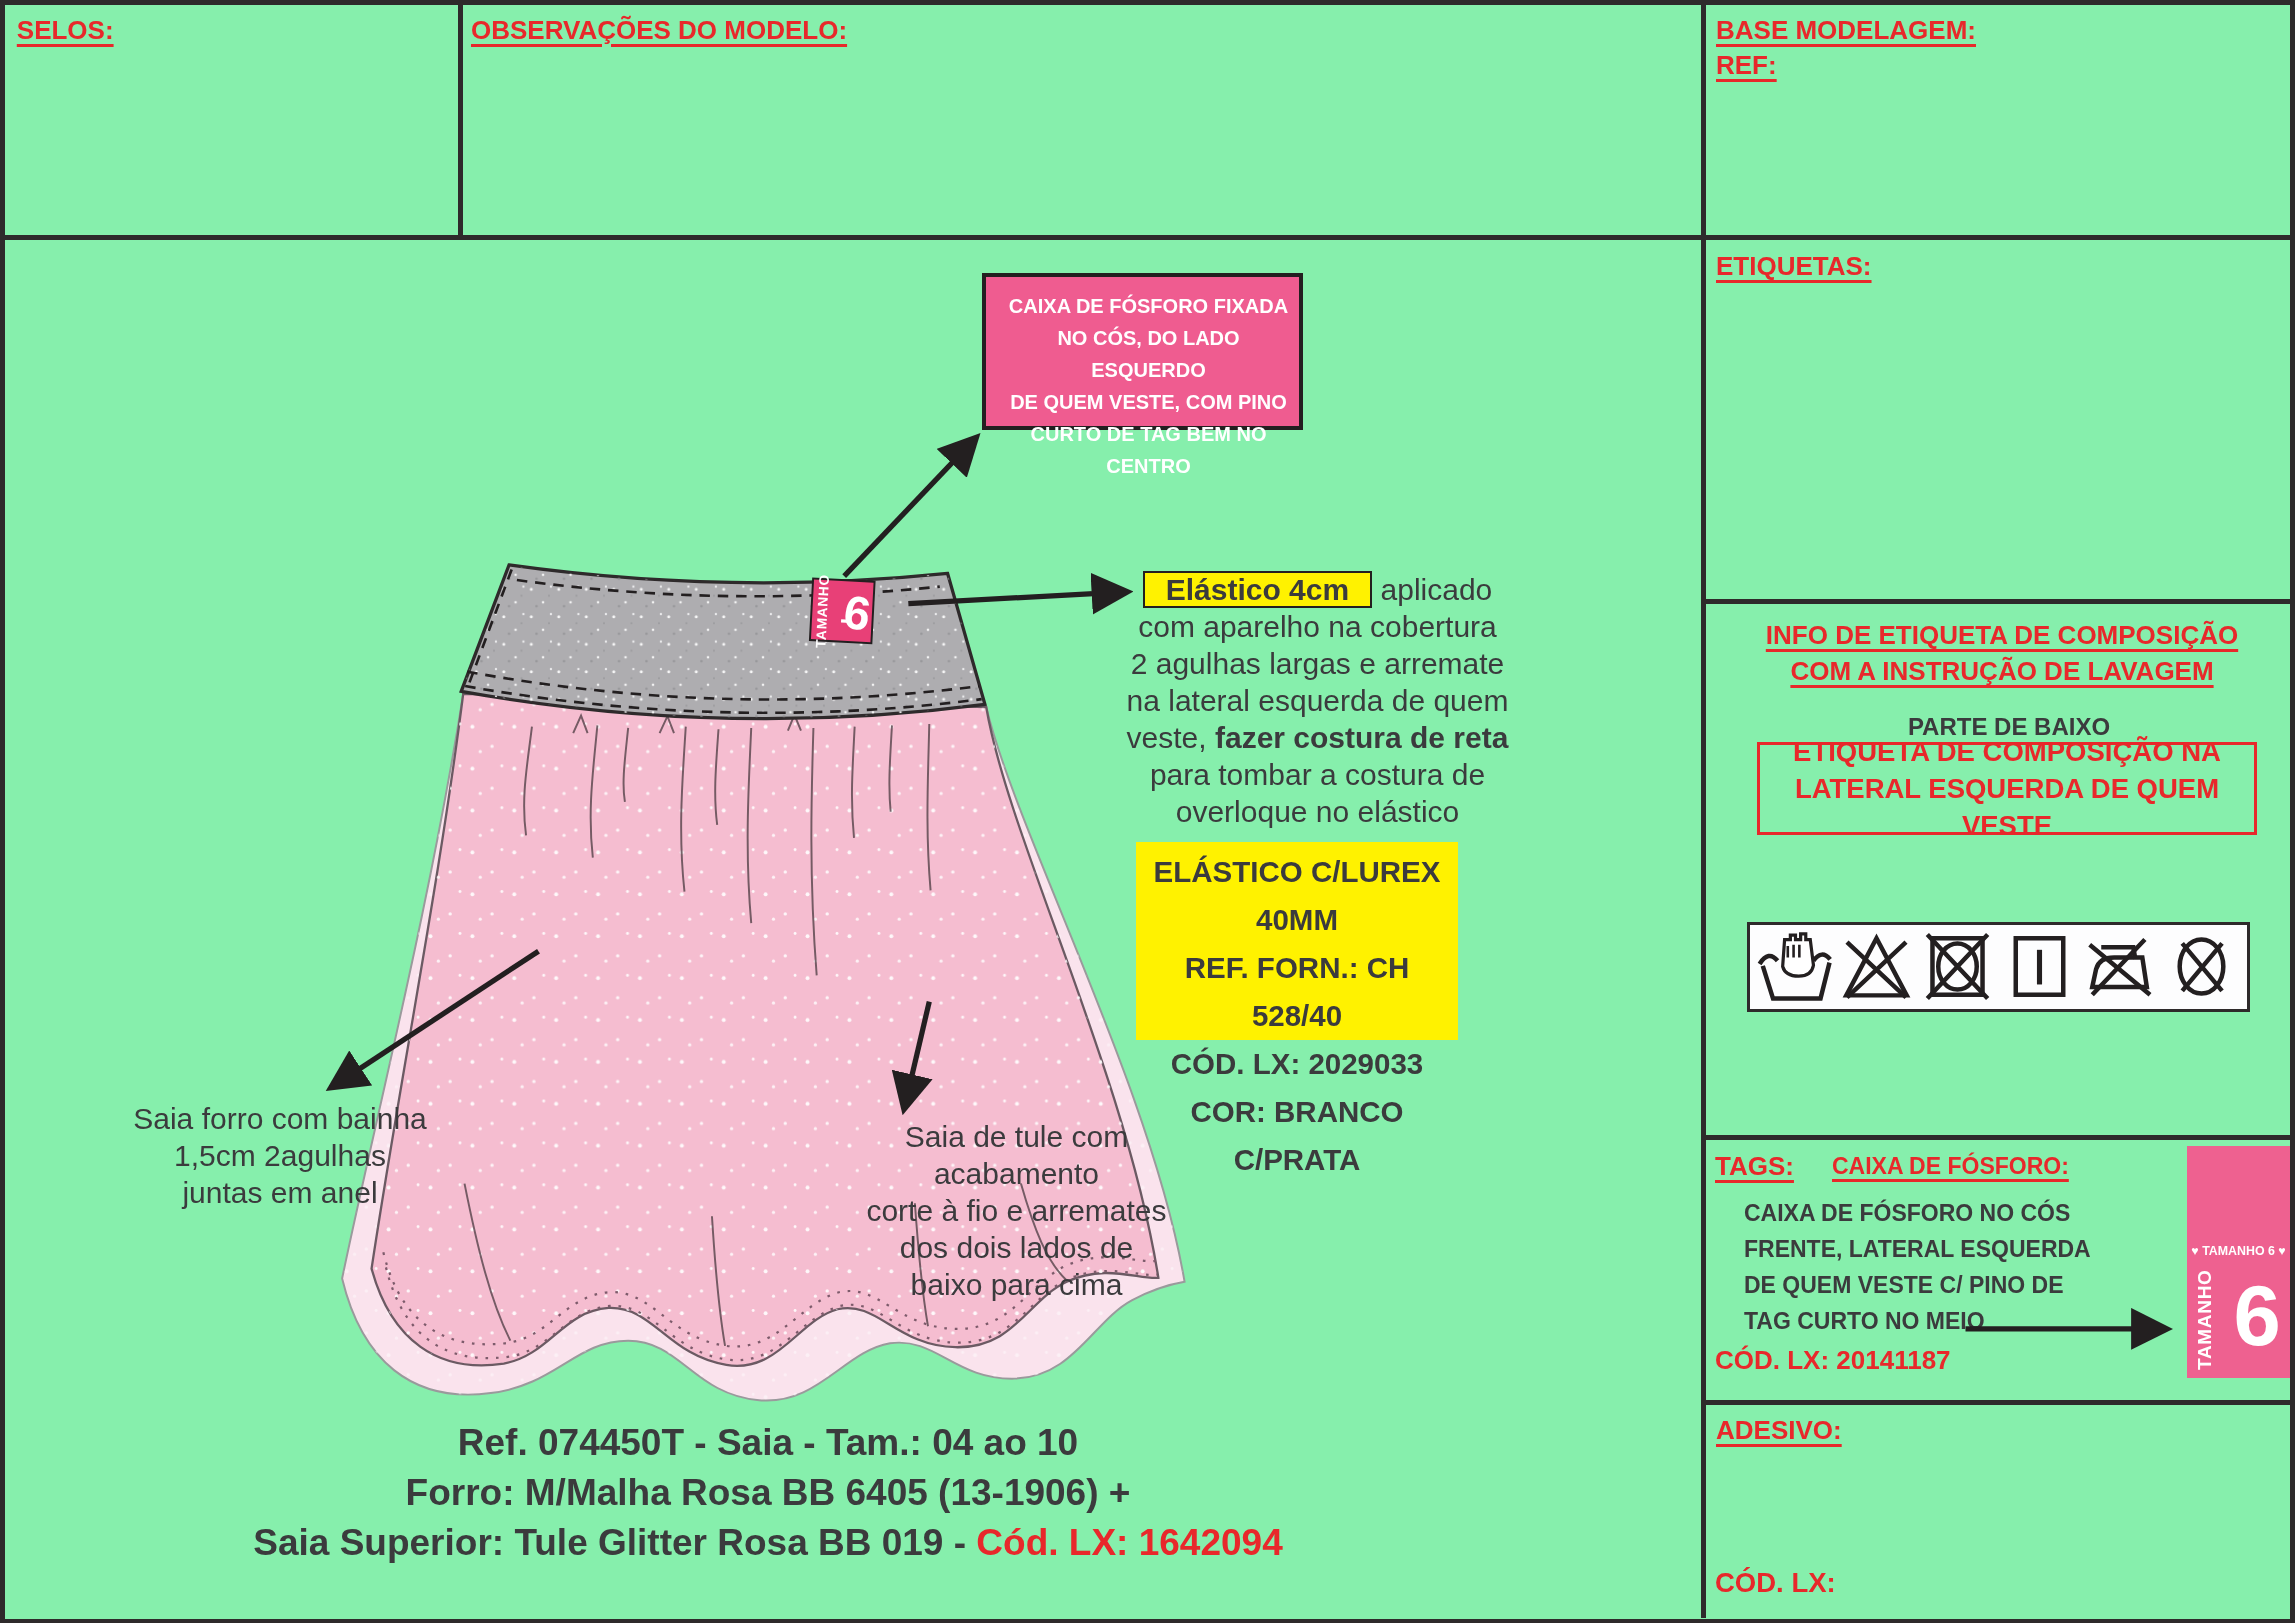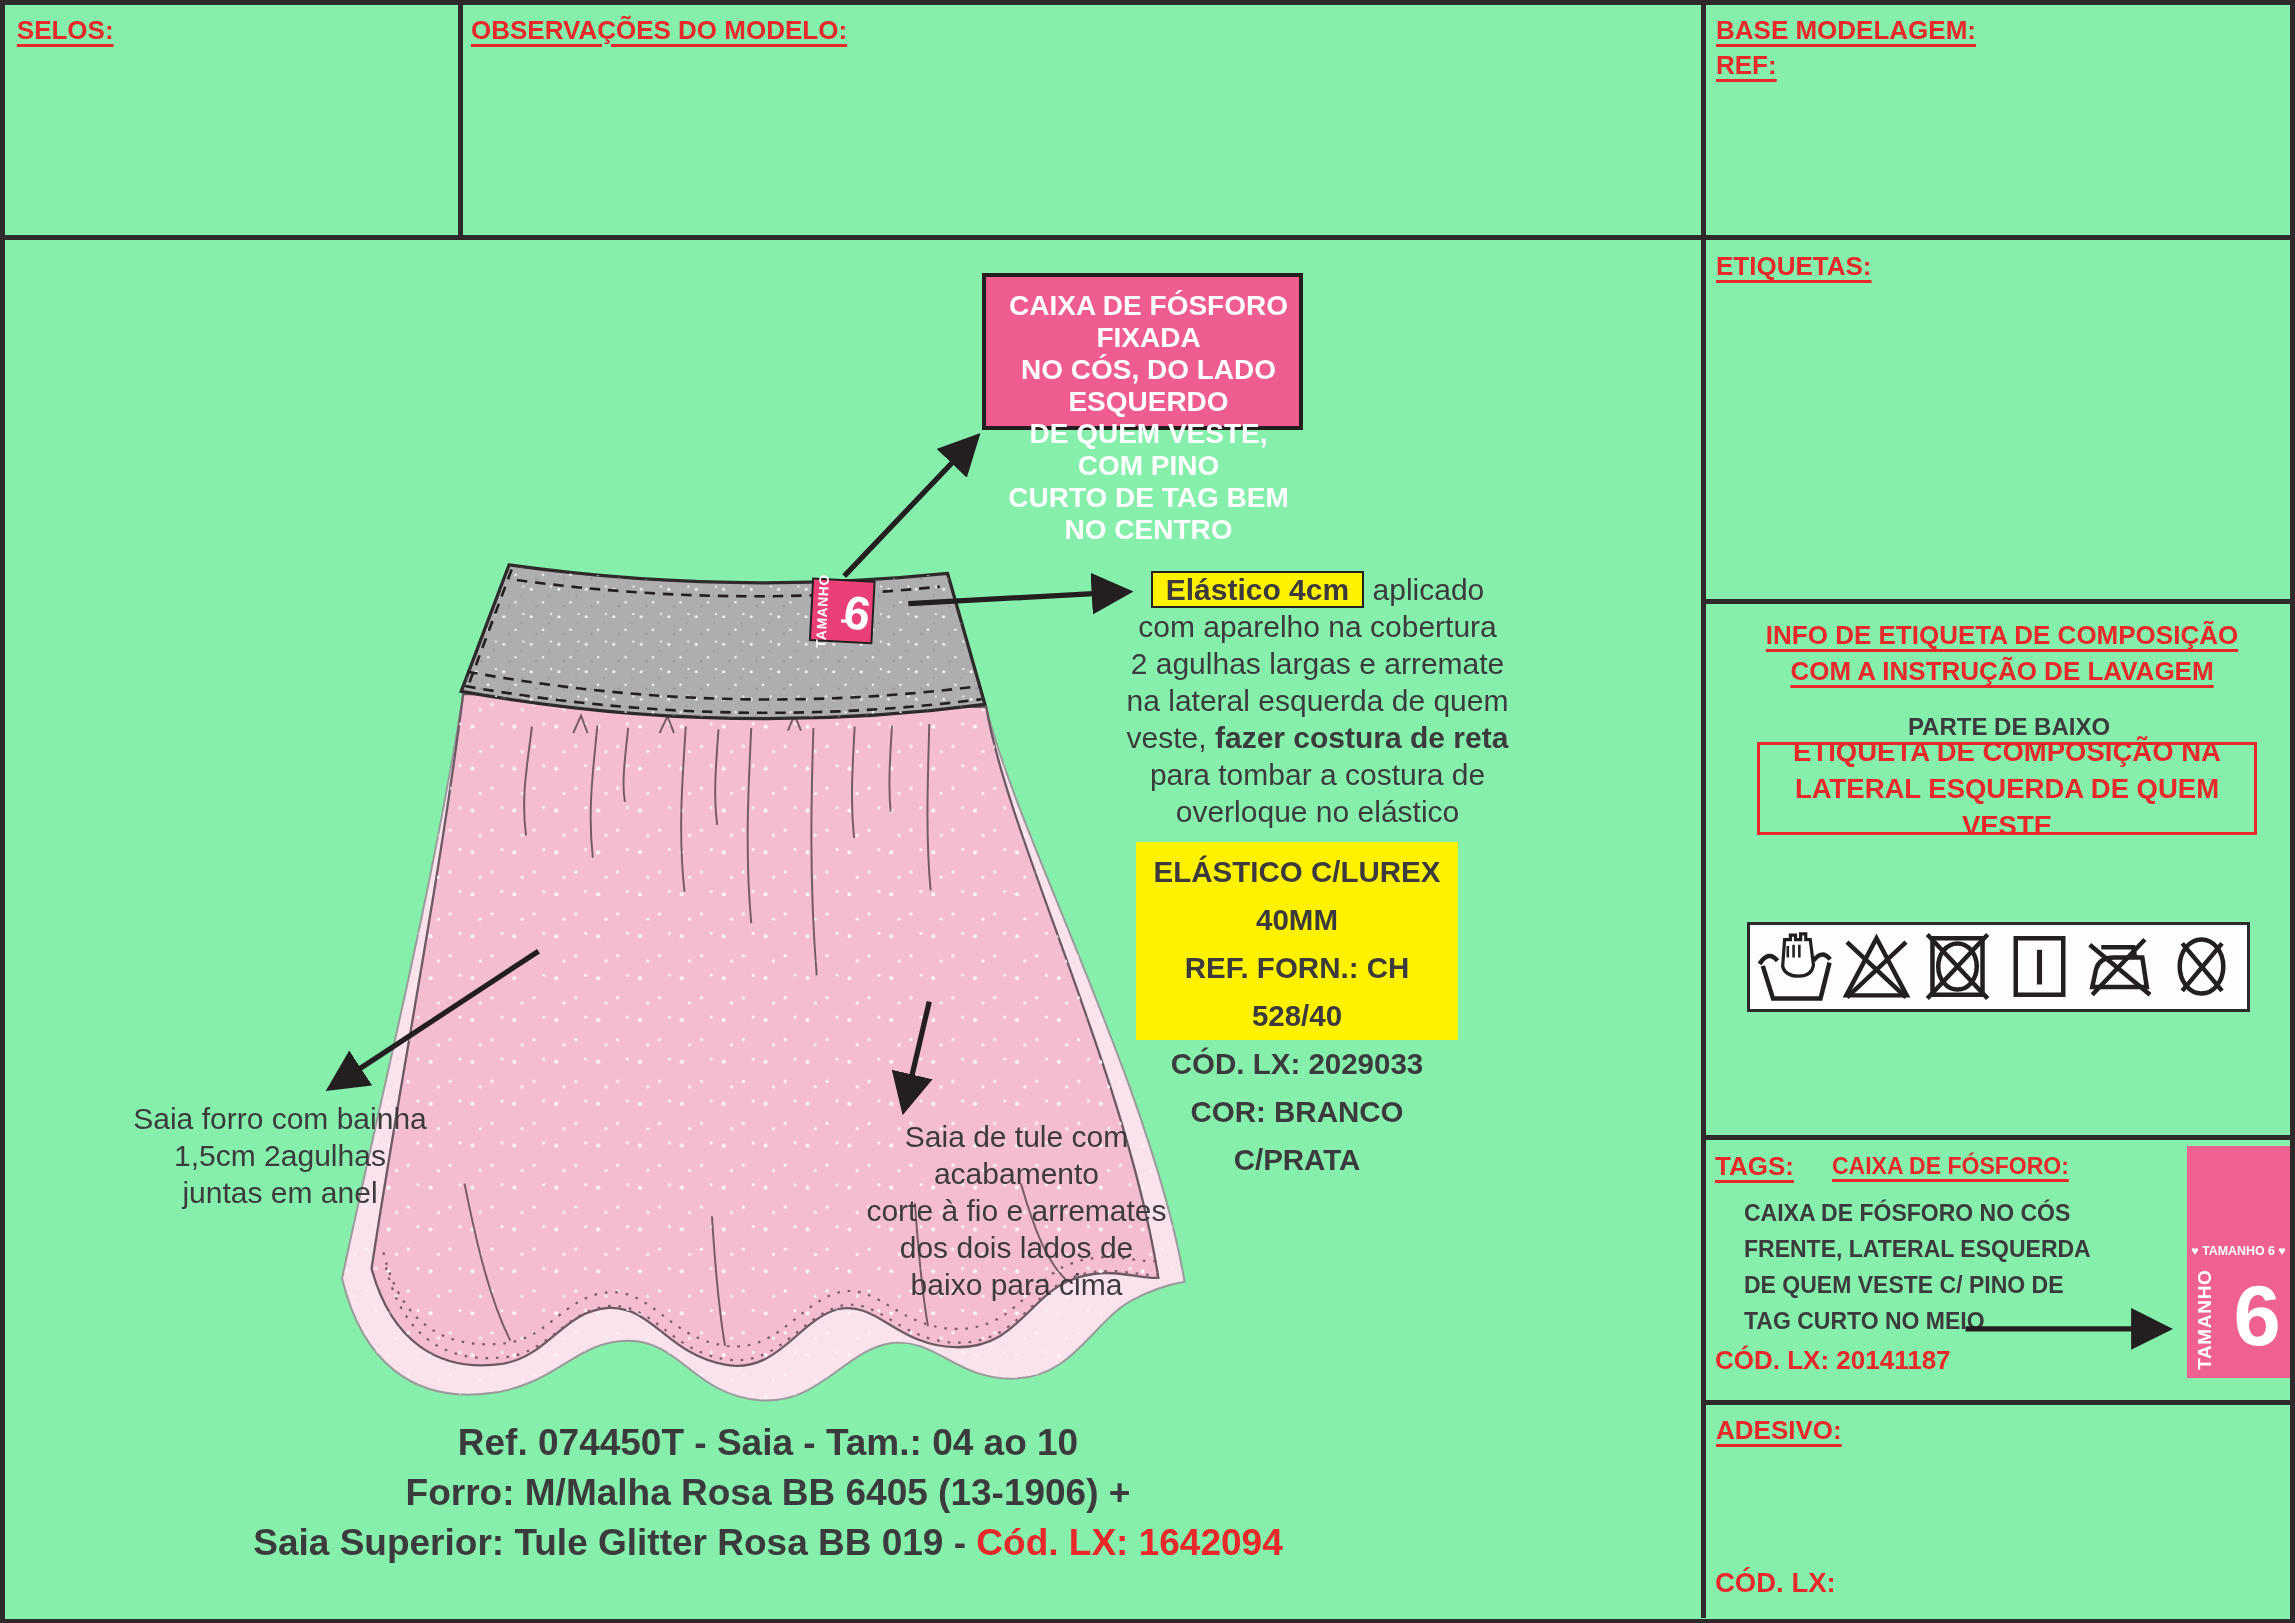--- a/index.html
+++ b/index.html
@@ -10,24 +10,24 @@
   .abs{position:absolute;}
   .red{color:#e8282b;}
   .hd{color:#e8282b;font-weight:bold;text-decoration:underline;
       text-decoration-thickness:3.3px;text-underline-offset:4.6px;}
   .hd40{font-size:26px;line-height:34px;}
   .hd34{font-size:23px;}
   .dkbold{font-weight:bold;color:#3b3b3d;}
   .center{text-align:center;}
   svg text{font-family:"Liberation Sans",sans-serif;}
   .callout-pink{background:#ef5c90;border:4.6px solid #231f20;color:#fff;font-weight:bold;
-                font-size:28px;line-height:32px;text-align:center;box-sizing:border-box;padding-left:12px;}
+                font-size:20px;line-height:32px;text-align:center;box-sizing:border-box;padding-left:12px;}
   .spec-yellow{background:#fff200;color:#3b3b3d;font-weight:bold;font-size:29.5px;
                line-height:48px;text-align:center;box-sizing:border-box;}
-  .hl{background:#fff200;border:2.6px solid #231f20;padding:0 13px;font-weight:bold;}
+  .hl{background:#fff200;border:2.6px solid #231f20;padding:0 21px;font-weight:bold;}
   .note{font-size:30px;line-height:37px;text-align:center;color:#3b3b3d;}
   .redbox{border:3.9px solid #e8282b;color:#e8282b;font-weight:bold;font-size:27.5px;
           line-height:37px;text-align:center;box-sizing:border-box;display:flex;
           flex-direction:column;justify-content:center;}
   .carebox{border:3.3px solid #2e2a2b;box-sizing:border-box;display:flex;
            align-items:center;justify-content:space-between;padding:3.9px 6.5px;background:#fdfdfe;}
   .careicon{width:77px;height:77px;}
   .tagsbody{font-weight:bold;font-size:23px;line-height:36px;color:#3b3b3d;}
   .size-tag{background:#ee6190;position:absolute;}
   .footer{font-weight:bold;font-size:37px;line-height:50px;text-align:center;color:#3b3b3d;}

